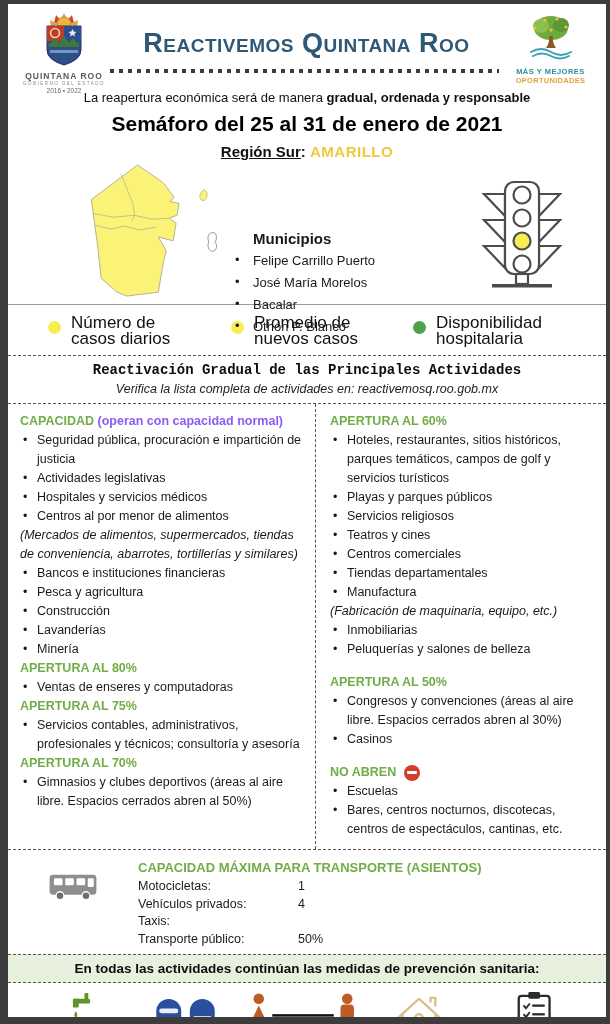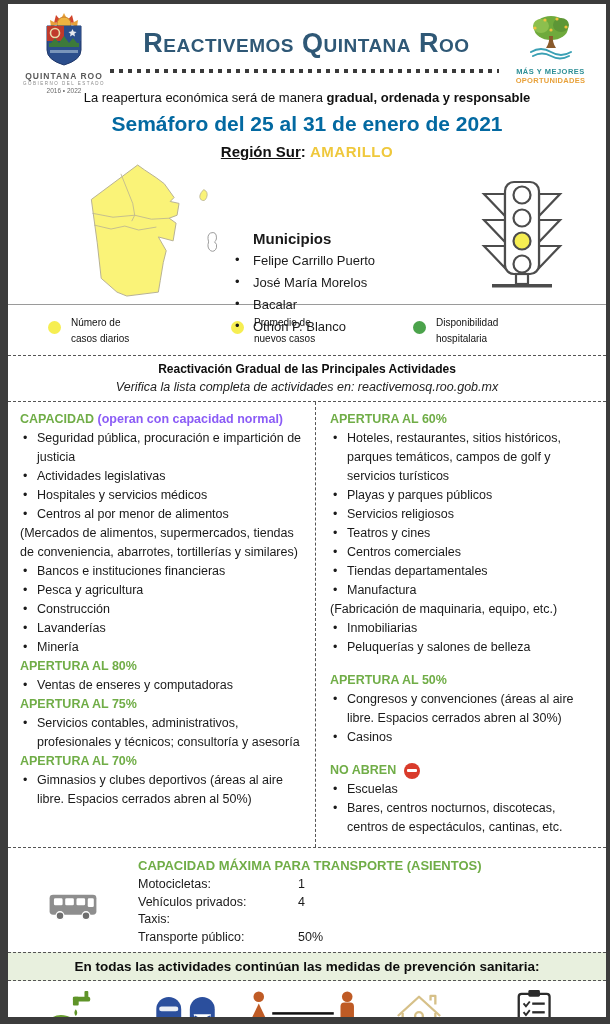--- a/index.html
+++ b/index.html
@@ -22,21 +22,21 @@
   .main-title { font-size:27px; font-weight:700; color:#2F5876; font-variant:small-caps; letter-spacing:.5px; }
   .dotted-line { height:4px; margin:10px 4px 0 0;
     background:repeating-linear-gradient(90deg,#3a3a3a 0 4px,transparent 4px 9px); }
   .logo-right { width:95px; text-align:center; padding-top:4px; }
   .logo-right .r1 { font-size:7.5px; font-weight:700; color:#2e8f96; letter-spacing:.5px; margin-top:1px; }
   .logo-right .r2 { font-size:7.5px; font-weight:700; color:#e8a13a; letter-spacing:.3px; }
 
   
   .lead { text-align:center; font-size:13px; margin-top:4px; color:#111; }
   .lead b { font-weight:700; }
-  .semaforo-title { text-align:center; font-size:21px; font-weight:700; margin-top:7px; color:#0369a1; }
+  .semaforo-title { text-align:center; font-size:21px; font-weight:700; margin-top:7px; color:#000000; }
   .region-line { text-align:center; font-size:15px; font-weight:700; margin-top:7px; }
   .region-label { text-decoration:underline; color:#111; }
   .region-value { color:#EFC83C; letter-spacing:.5px; }
 
   
   .mid-row { display:flex; margin-top:4px; height:136px; }
   .map-box { width:225px; display:flex; justify-content:flex-end; padding-right:10px; }
   .muni-box { width:205px; padding-top:26px; }
   .muni-title { font-size:15px; font-weight:700; margin-bottom:6px; margin-left:20px;margin-top:40px; }
   .muni-list { list-style:none; font-size:13px; }
@@ -45,45 +45,45 @@
   .light-box { flex:1; display:flex; justify-content:center; padding-top:14px; }
 
   
   .solid-line { border-top:1.5px solid #9a9a9a; margin:4px 0 0 0; }
   .dashed-line { border-top:1.5px dashed #555; }
 
   
   .legend-row { display:flex; padding:10px 14px 8px 40px; }
   .legend-item { display:flex; align-items:flex-start; }
   .legend-item .dot { width:13px; height:13px; border-radius:50%; margin:6px 10px 0 0; flex:none; }
-  .legend-item .lab { font-size:10px; line-height:16px; color:#111; }
+  .legend-item .lab { font-size:17px; line-height:16px; color:#111; }
   .li1 { width:183px; } .li2 { width:182px; }
 
   
   .react-block { text-align:center; padding:6px 0 7px 0; }
-  .react-title { font-size:12px; font-weight:700; color:#0d0d0d; }
+  .react-title { font-size:14px; font-weight:700; color:#0d0d0d;font-family:Liberation Mono, monospace; }
   .react-sub { font-size:12.5px; font-style:italic; margin-top:4px; color:#222; }
 
   
   .activities { display:flex; height:445px; }
   .col { padding:8px 8px 0 12px; font-size:12.5px; line-height:19px; }
   .col-left  { width:308px; border-right:1.5px dashed #555; }
   .col-right { flex:1; padding-left:14px; }
   .ghead { font-weight:700; color:#70AD47; }
   .ghead .black-note { font-weight:700; color:#8b5cf6; }
   .blist { list-style:none; }
   .blist li { position:relative; padding-left:17px; }
   .blist li::before { content:"•"; position:absolute; left:3px; }
-  .note-line { padding-left:0; } .gap-m { height:14px; }
+  .note-line { padding-left:0;font-style:italic; } .gap-m { height:14px; }
   .noabren-line { display:flex; align-items:center; gap:8px; }
   .no-entry { width:16px; height:16px; border-radius:50%; background:#D93B2B; position:relative; flex:none; }
   .no-entry::after { content:""; position:absolute; left:3px; right:3px; top:6.5px; height:3px; background:#fff; border-radius:1px; }
 
   
-  .transport { display:flex; padding:10px 16px 6px 0;align-items:center; }
+  .transport { display:flex; padding:10px 16px 6px 0; }
   .bus-box { width:130px; display:flex; justify-content:center; padding-top:10px; }
   .tr-content { flex:1; }
   .tr-title { font-size:13px; font-weight:700; color:#70AD47; margin-bottom:3px; }
   .tr-row { display:flex; font-size:12.5px; line-height:17.5px; }
   .tr-label { width:160px; }
   .tr-value { flex:1; }
 
   
   .banner { background:#E8F0DE; border-top:1.5px dashed #555; border-bottom:1.5px dashed #555;
     text-align:center; font-size:13.5px; font-weight:700; padding:6px 4px; color:#0d0d0d; }

